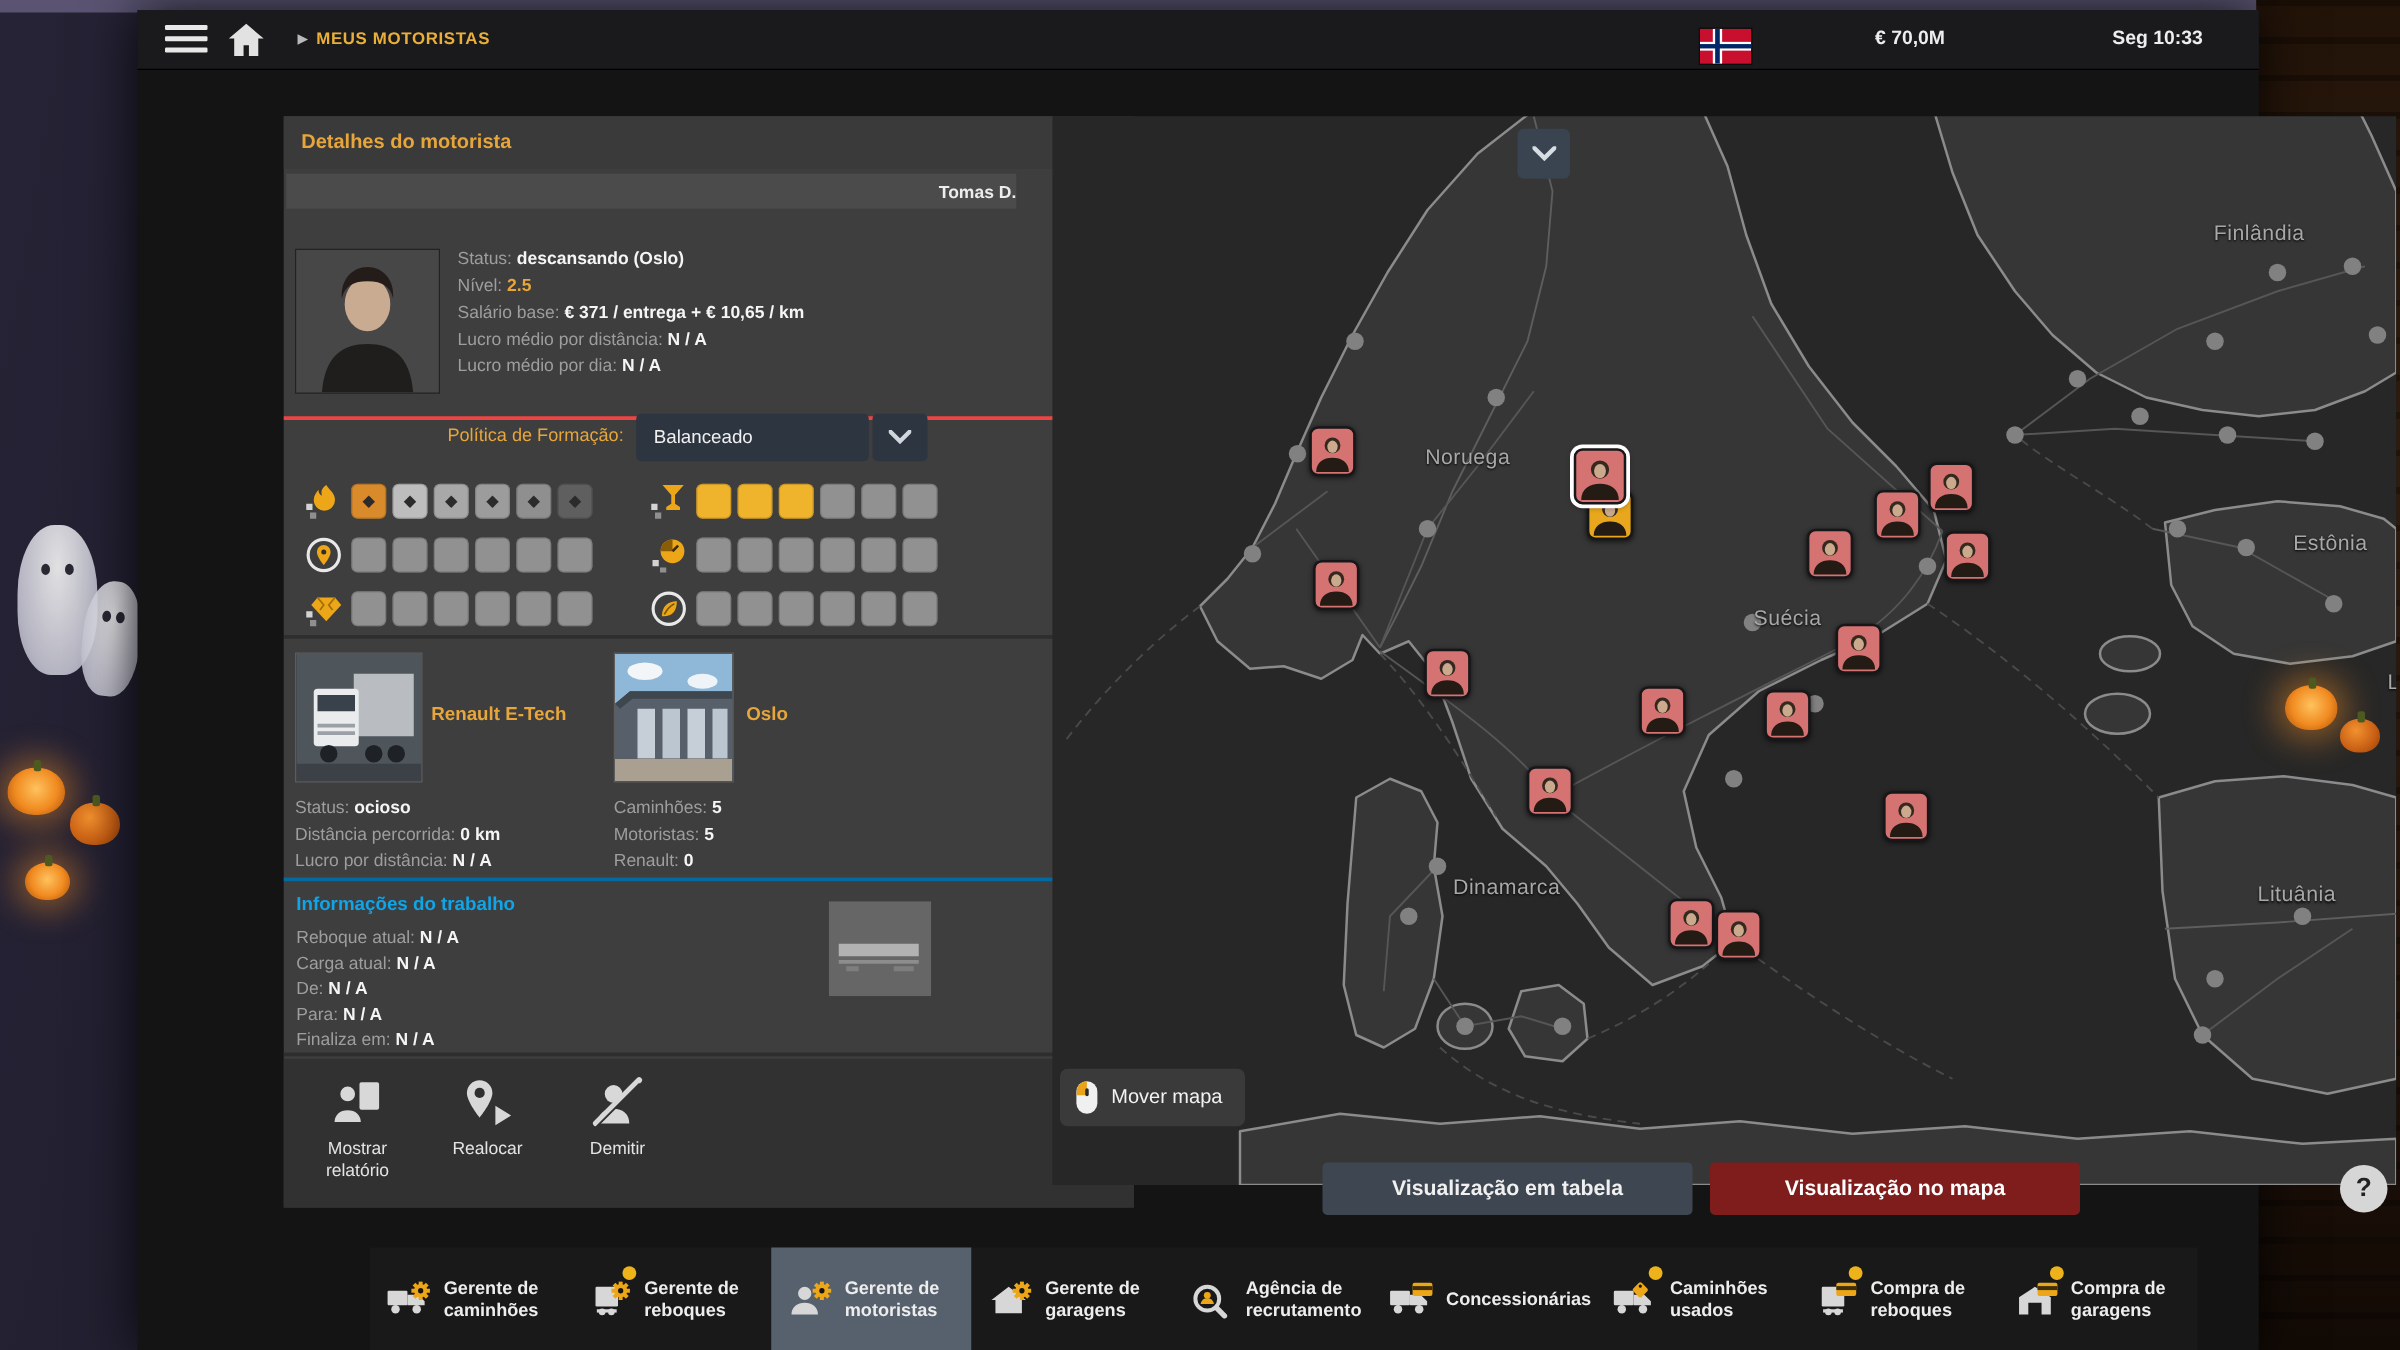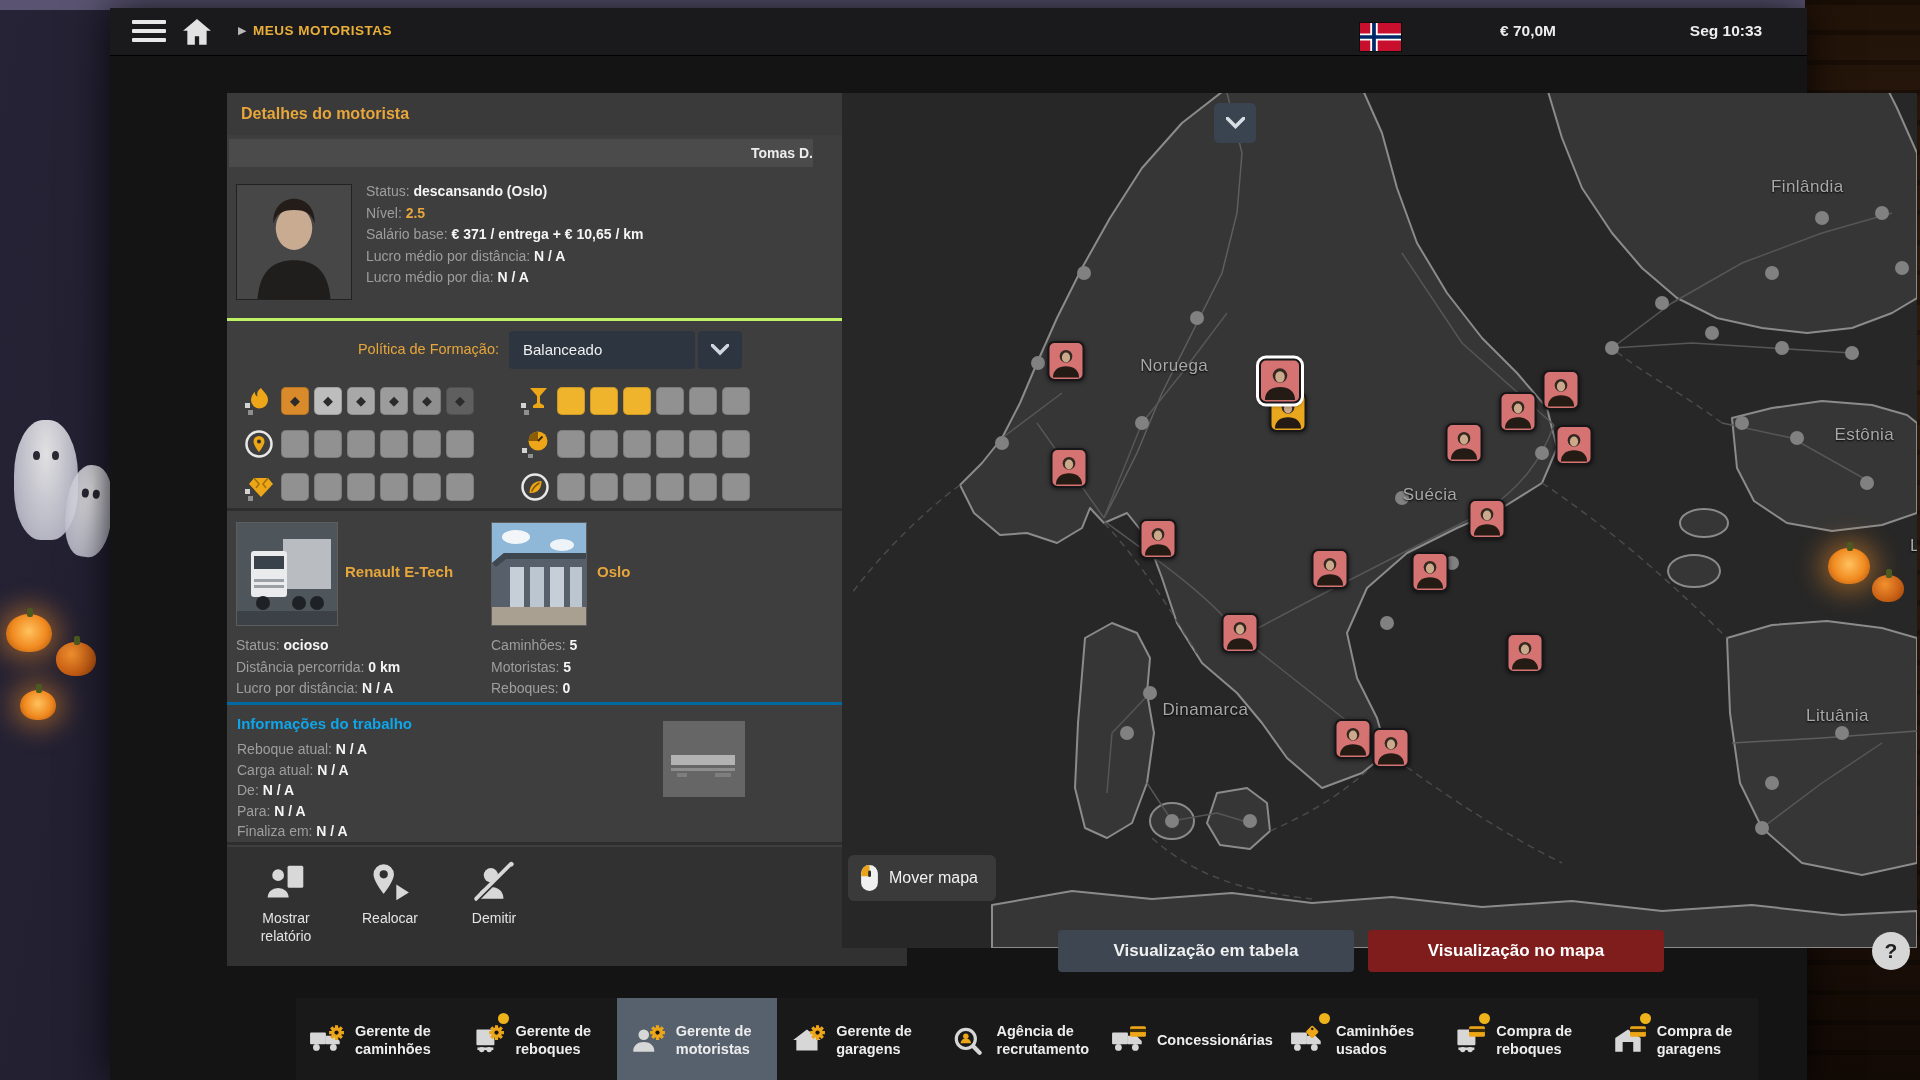--- a/index.html
+++ b/index.html
@@ -28,21 +28,21 @@
   .home-btn{position:absolute;left:72px;top:10px;width:30px;height:27px;cursor:pointer;}
   .crumb-sep{position:absolute;left:128px;top:16px;color:#b9b9b9;font-size:11px;}
   .crumb{position:absolute;left:143px;top:15px;color:#e9af39;font-size:13.5px;font-weight:700;letter-spacing:.5px;}
   .flag{position:absolute;left:1250px;top:15px;width:41px;height:28px;box-shadow:0 0 0 1px #0008;}
   .money{position:absolute;left:1352px;top:14px;width:132px;text-align:center;color:#ededed;font-size:15.5px;font-weight:600;}
   .clock{position:absolute;left:1550px;top:14px;width:132px;text-align:center;color:#ededed;font-size:15.5px;font-weight:600;}
   
   .panel{position:absolute;left:117px;top:85px;width:680px;height:873px;background:#3e3e3e;}
   .p-title{position:absolute;left:0;top:0;width:100%;height:42px;line-height:42px;background:#3a3a3a;color:#e7a63b;font-size:16px;font-weight:700;text-indent:14px;box-sizing:border-box;}
   .p-name{position:absolute;left:2px;top:46px;width:584px;height:28px;line-height:28px;background:#4b4b4b;color:#ececec;font-size:14px;font-weight:600;text-align:right;}
-  .p-info{position:absolute;left:0;top:78px;width:100%;height:150px;border-bottom:3px solid #bef264;box-sizing:border-box;}
+  .p-info{position:absolute;left:0;top:93px;width:100%;height:150px;border-bottom:3px solid #ef4444;box-sizing:border-box;}
   .photo{position:absolute;left:9px;top:13px;width:114px;height:114px;border:1px solid #222;overflow:hidden;background:#454545;}
   .stats-col{position:absolute;left:139px;top:10px;width:440px;}
   .stat{font-size:14px;line-height:21.5px;color:#9e9e9e;}
   .stat b{color:#f5f5f5;font-weight:700;}
   .stat b.accent{color:#e7a63b;}
   
   .p-skills{position:absolute;left:0;top:230px;width:100%;height:188px;border-bottom:3px solid #2e2e2e;box-sizing:border-box;}
   .policy-label{position:absolute;left:0;top:18px;width:272px;text-align:right;color:#e7a63b;font-size:14.5px;}
   .policy-dd{position:absolute;left:282px;top:8px;width:186px;height:38px;background:#2c3540;border-radius:4px;color:#f0f0f0;font-size:15px;line-height:38px;text-indent:14px;cursor:pointer;}
   .policy-chevron{position:absolute;left:471px;top:8px;width:44px;height:38px;background:#2c3540;border-radius:4px;cursor:pointer;display:flex;align-items:center;justify-content:center;}
@@ -322,21 +322,21 @@
         </div>
         <span class="v-name garage-name">Oslo</span>
         <div class="v-stats t" id="truck-stats">
             <div class="stat"><span>Status: </span><b>ocioso</b></div>
             <div class="stat"><span>Distância percorrida: </span><b>0 km</b></div>
             <div class="stat"><span>Lucro por distância: </span><b>N / A</b></div>
           </div>
         <div class="v-stats g" id="garage-stats">
             <div class="stat"><span>Caminhões: </span><b>5</b></div>
             <div class="stat"><span>Motoristas: </span><b>5</b></div>
-            <div class="stat"><span>Reboques: </span><b>0</b></div>
+            <div class="stat"><span>Renault: </span><b>0</b></div>
           </div>
       </div>
 
       <div class="p-job">
         <div class="job-title">Informações do trabalho</div>
         <div class="job-rows" id="job-rows">
             <div class="stat"><span>Reboque atual: </span><b>N / A</b></div>
             <div class="stat"><span>Carga atual: </span><b>N / A</b></div>
             <div class="stat"><span>De: </span><b>N / A</b></div>
             <div class="stat"><span>Para: </span><b>N / A</b></div>

